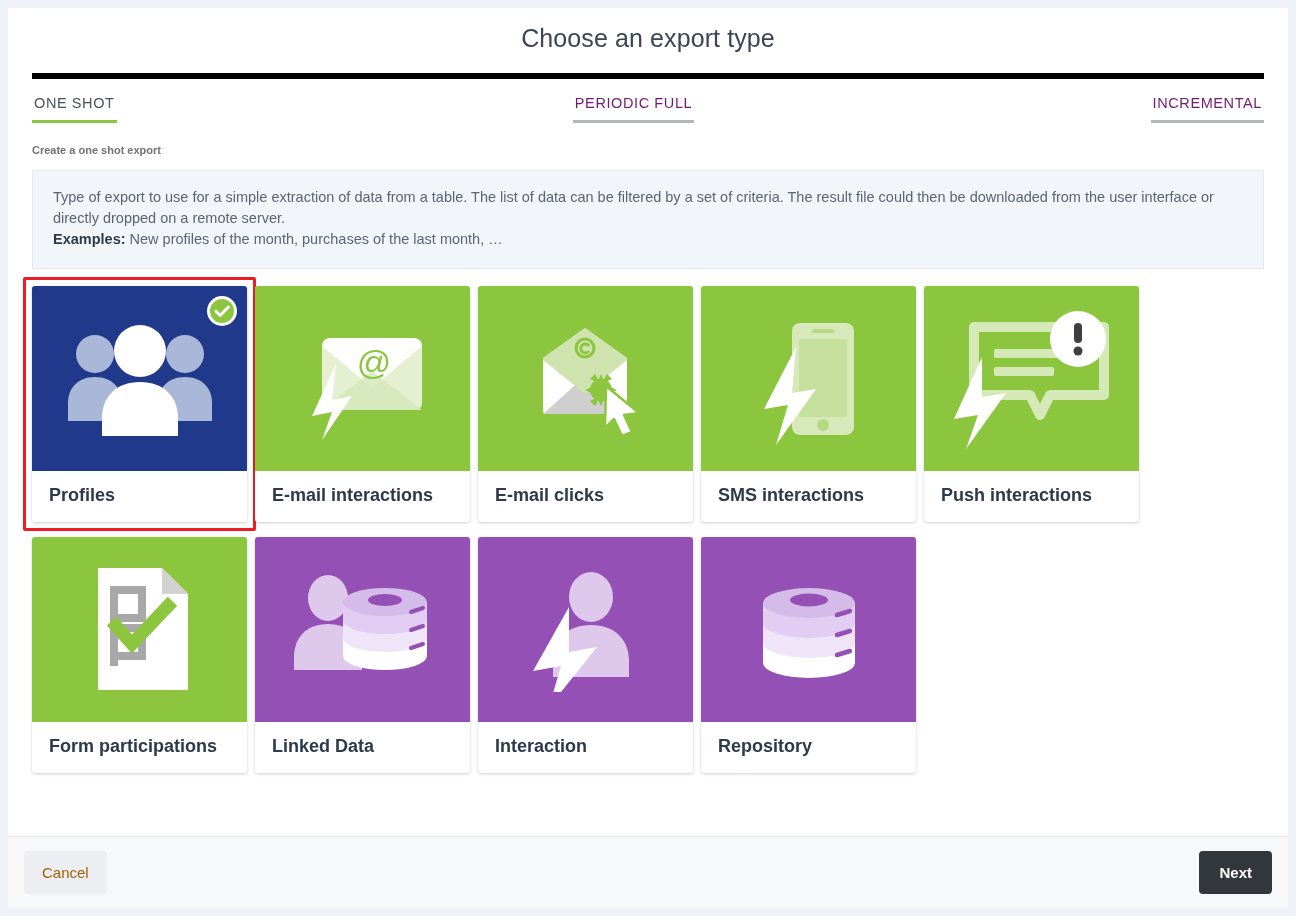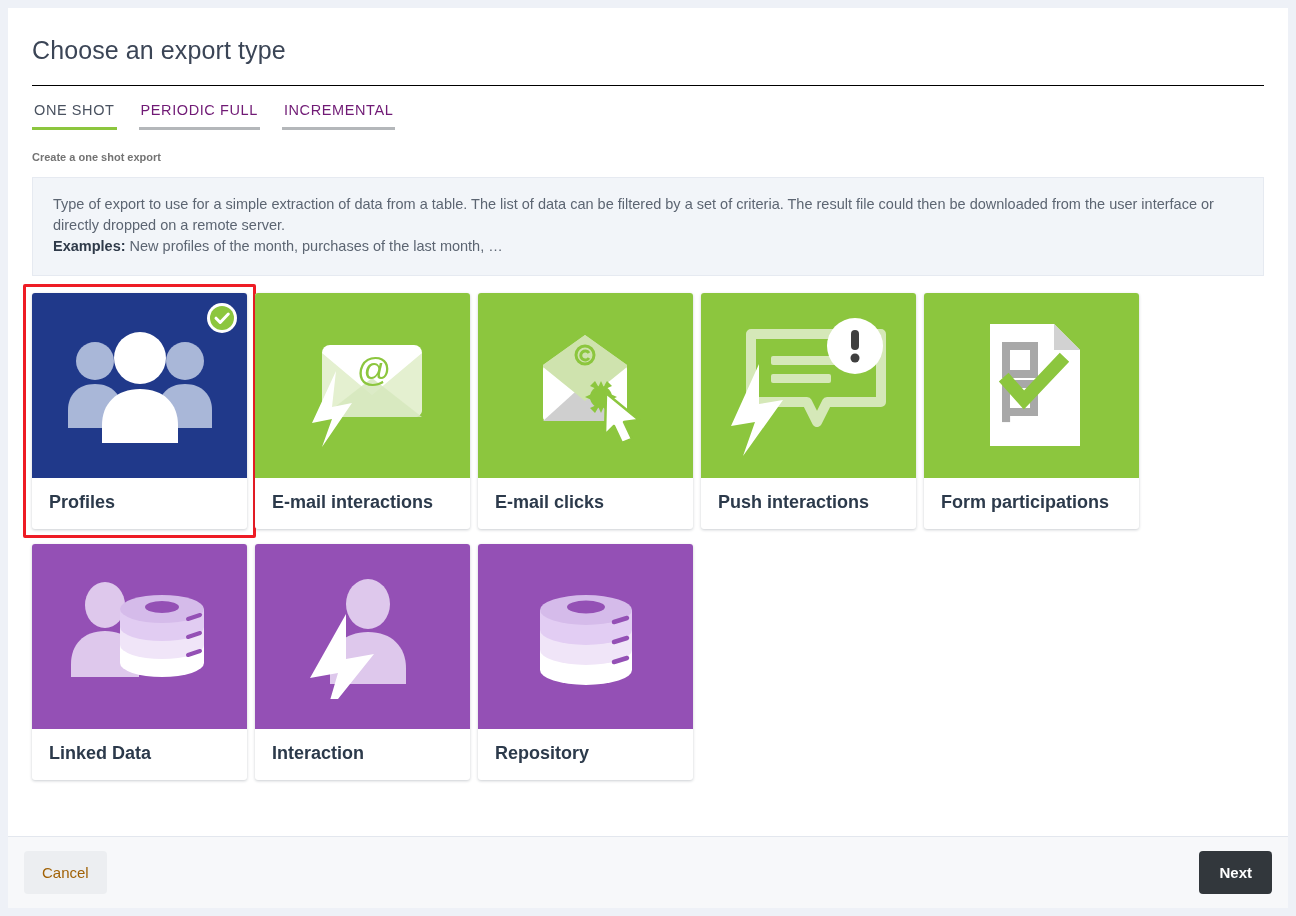--- a/index.html
+++ b/index.html
@@ -28,30 +28,32 @@
     flex: 1 1 auto;
     padding: 0 24px;
     overflow: hidden;
   }
 
   .page-title {
     font-size: 25px;
     font-weight: 400;
     color: #3b4556;
     letter-spacing: 0.1px;
-    padding-top: 28px;
+    padding-top: 16px;
     padding-bottom: 20px;
-    border-bottom: 1px solid #000000;
+    border-bottom: 6px solid #000000;
+    text-align: center;
   }
 
   
   .tabs {
     display: flex;
     gap: 22px;
     padding-top: 16px;
+    justify-content: space-between;
   }
   .tab {
     font-size: 14.5px;
     letter-spacing: 0.6px;
     color: #701a75;
     padding: 0 2px 9px 2px;
     border-bottom: 3px solid #b4b7ba;
     cursor: pointer;
     white-space: nowrap;
   }
@@ -268,20 +270,34 @@
                 <path d="M99 63 l-11 5 6 -10z"></path>
                 <path d="M77 85 l11 -5 -6 10z"></path>
               </g>
               <path d="M93 70 L126 97 L111 99 L119 116 L109 120 L101 103 L92 112 Z" fill="#ffffff" stroke="#8cc63e" stroke-width="2.5" stroke-linejoin="round"></path>
             </svg>
           </span>
         </div>
         <div class="card-label">E-mail clicks</div>
       </div>
 
+      <div class="card">
+        <div class="card-art bg-green">
+          <span>
+            <svg width="130" height="135" viewBox="0 0 130 135">
+              <rect x="48" y="12" width="62" height="112" rx="8" fill="#d7e8bb"></rect>
+              <rect x="55" y="28" width="48" height="78" rx="2" fill="#8cc63e" opacity="0.25"></rect>
+              <rect x="68" y="18" width="22" height="4" rx="2" fill="#8cc63e" opacity="0.45"></rect>
+              <circle cx="79" cy="114" r="6" fill="#8cc63e" opacity="0.45"></circle>
+              <path d="M52 36 L20 98 L44 94 L32 134 L72 78 L48 82 Z" fill="#ffffff"></path>
+            </svg>
+          </span>
+        </div>
+        <div class="card-label">SMS interactions</div>
+      </div>
 
       <div class="card">
         <div class="card-art bg-green">
           <span>
             <svg width="160" height="140" viewBox="0 0 160 140">
               <path d="M22 18 L152 18 L152 86 L98 86 L88 106 L78 86 L22 86 Z" fill="none" stroke="#d5e8b8" stroke-width="10" stroke-linejoin="round"></path>
               <rect x="42" y="40" width="82" height="9" rx="2" fill="#d5e8b8"></rect>
               <rect x="42" y="58" width="60" height="9" rx="2" fill="#d5e8b8"></rect>
               <circle cx="126" cy="30" r="28" fill="#ffffff"></circle>
               <rect x="122" y="14" width="8" height="20" rx="4" fill="#3f3f3f"></rect>

